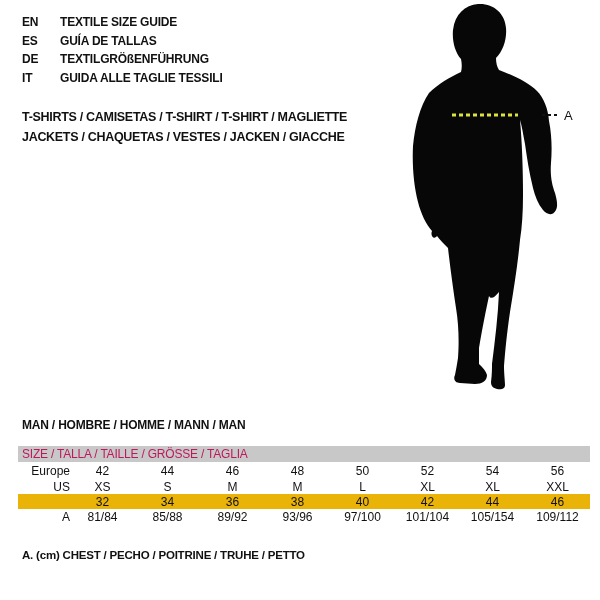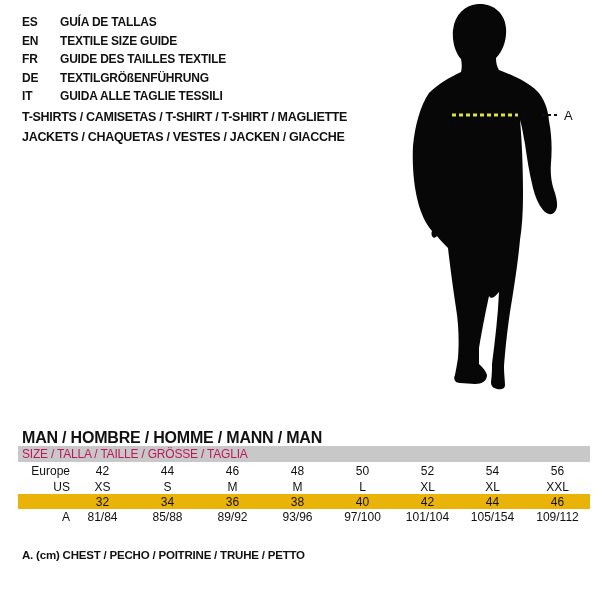--- a/index.html
+++ b/index.html
@@ -11,51 +11,47 @@
   .lang-list{position:absolute;left:22px;top:13px;}
   .lang-row{display:flex;height:18.5px;align-items:center;}
   .lang-code{width:38px;font-size:12px;font-weight:700;letter-spacing:-0.2px;}
   .lang-label{font-size:12px;font-weight:700;letter-spacing:-0.2px;white-space:nowrap;}
   
   .products{position:absolute;left:22px;top:110px;}
   .product-line{font-size:12.5px;font-weight:700;letter-spacing:-0.3px;height:20px;white-space:nowrap;}
   
   .figure{position:absolute;left:402px;top:0px;width:176px;height:400px;}
   
-  .section-title{position:absolute;left:22px;top:418px;font-size:16px;font-weight:700;letter-spacing:-0.2px;margin-top:11px;}
+  .section-title{position:absolute;left:22px;top:418px;font-size:12px;font-weight:700;letter-spacing:-0.2px;}
   
   .size-table{position:absolute;left:18px;top:446px;width:572px;font-size:12px;}
   .thead{height:16px;line-height:16px;padding-left:4px;background:#c8c8c8;color:#be185d;letter-spacing:-0.2px;}
   .trow{display:grid;grid-template-columns:52px repeat(8,1fr);align-items:center;}
   .trow .cell{text-align:center;white-space:nowrap;}
   .trow .label{text-align:right;padding-left:4px;}
   .row-europe{height:17px;}
   .row-us{height:15px;}
   .row-usnum{height:15px;background:#eab308;}
   .row-a{height:16px;}
   
   .footnote{position:absolute;left:22px;top:549px;font-size:11.5px;font-weight:700;letter-spacing:-0.2px;}
 </style>
 </head>
 <body>
 
 <div class="canvas">
 
   <div class="lang-list">
     <div class="lang-row">
-      <span class="lang-code">ES</span>
-      <span class="lang-label">GUÍA DE TALLAS</span>
-    </div>
-    <div class="lang-row">
       <span class="lang-code">EN</span>
       <span class="lang-label">TEXTILE SIZE GUIDE</span>
     </div>
     <div class="lang-row">
-      <span class="lang-code">FR</span>
-      <span class="lang-label">GUIDE DES TAILLES TEXTILE</span>
+      <span class="lang-code">ES</span>
+      <span class="lang-label">GUÍA DE TALLAS</span>
     </div>
     <div class="lang-row">
       <span class="lang-code">DE</span>
       <span class="lang-label">TEXTILGRÖßENFÜHRUNG</span>
     </div>
     <div class="lang-row">
       <span class="lang-code">IT</span>
       <span class="lang-label">GUIDA ALLE TAGLIE TESSILI</span>
     </div>
   </div>

